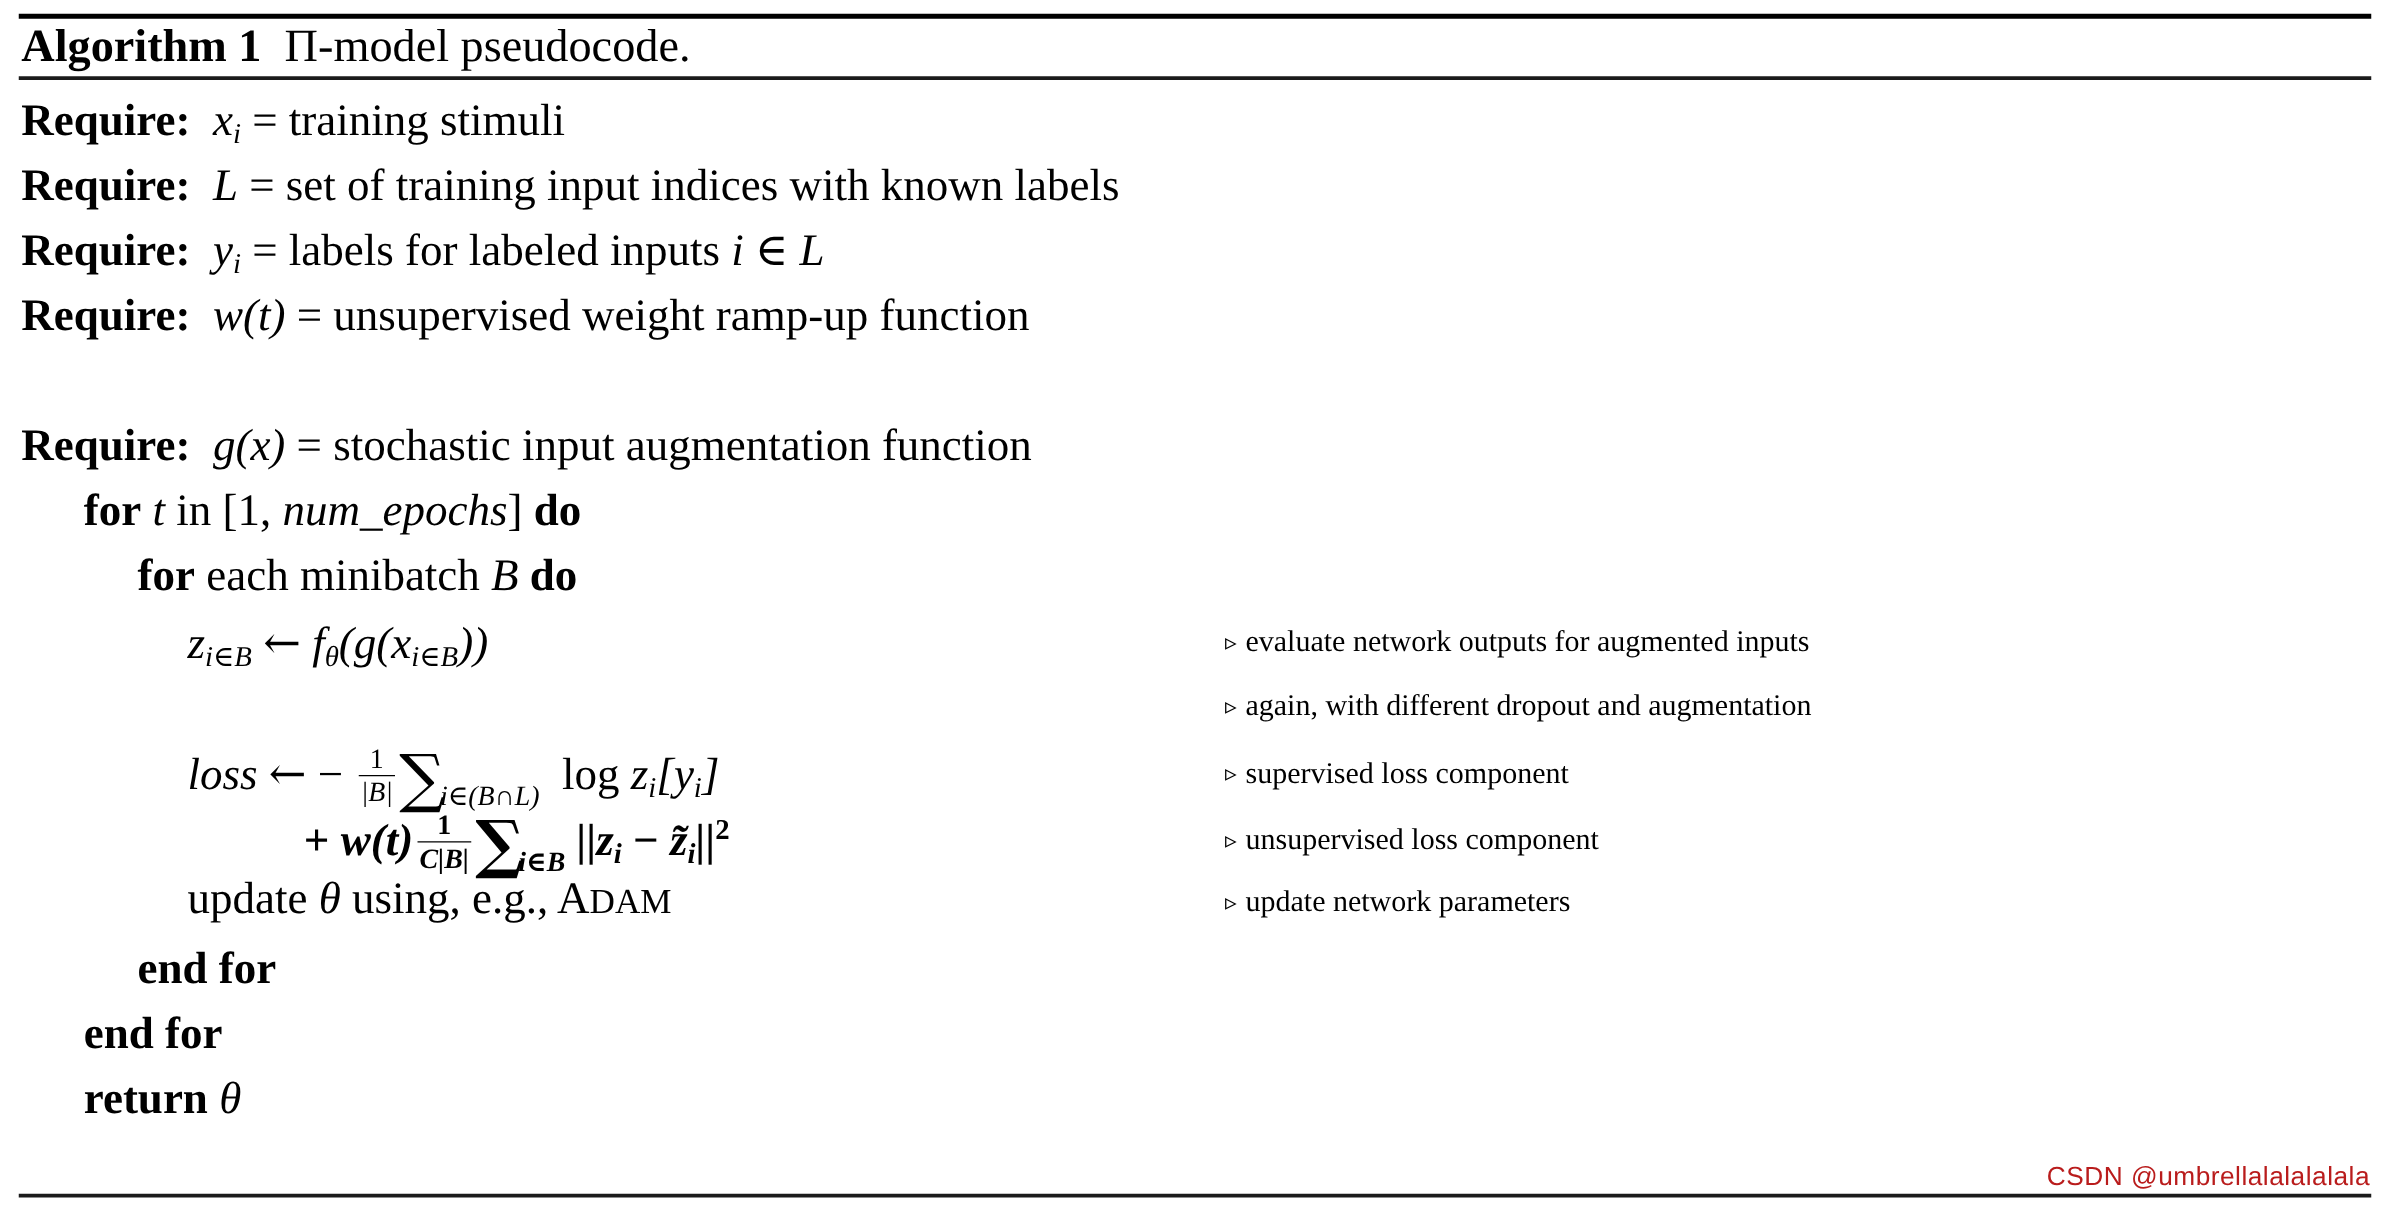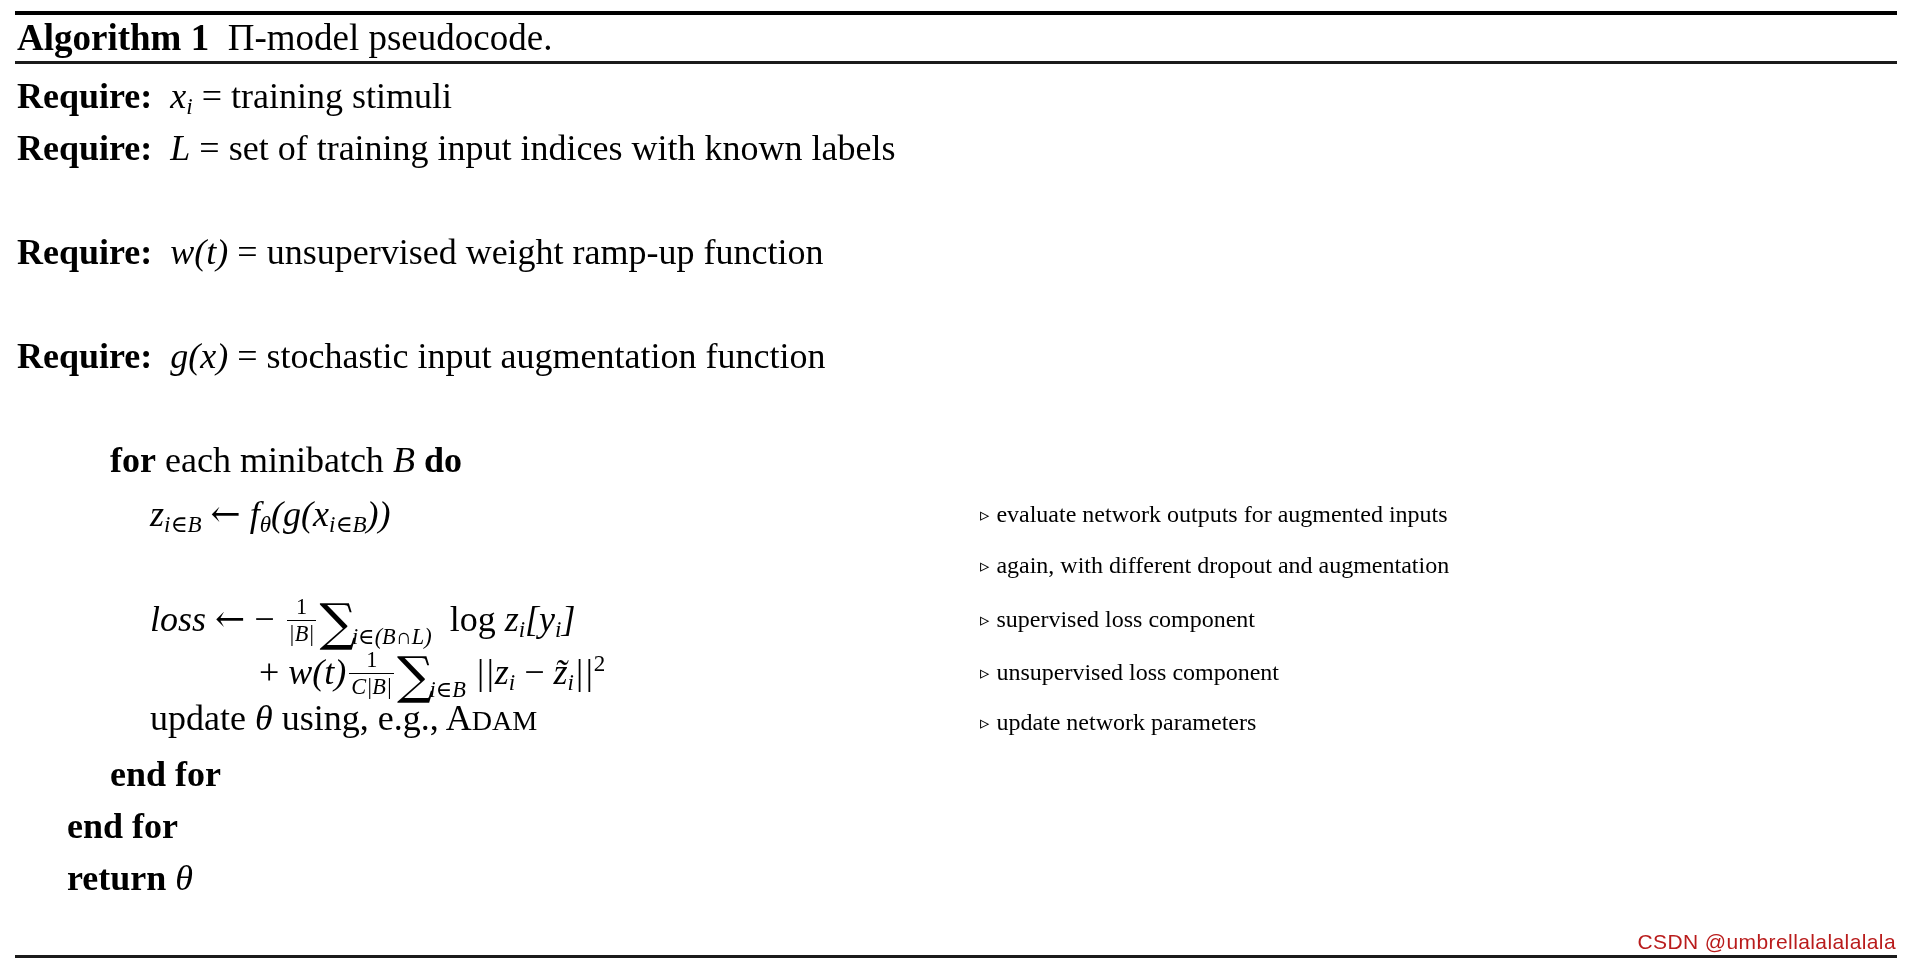--- a/index.html
+++ b/index.html
@@ -163,34 +163,45 @@
     <span>&nbsp;</span><span class="mathit">x<sub>i</sub></span>
     <span>= training stimuli</span>
   </div>
 
   <div class="line" style="left:2px; top:126px;">
     <span class="kw">Require:</span>
     <span>&nbsp;</span><span class="mathit">L</span>
     <span>= set of training input indices with known labels</span>
   </div>
 
+  <div class="line" style="left:2px; top:178px;">
+    <span class="kw">Require:</span>
+    <span>&nbsp;</span><span class="mathit">y<sub>i</sub></span>
+    <span>= labels for labeled inputs <span class="mathit">i</span> <span class="op">∈</span> <span class="mathit">L</span></span>
+  </div>
 
   <div class="line" style="left:2px; top:230px;">
     <span class="kw">Require:</span>
     <span>&nbsp;</span><span class="mathit">w</span><span class="mathit">(</span><span class="mathit">t</span><span class="mathit">)</span>
     <span>= unsupervised weight ramp-up function</span>
   </div>
 
 
   <div class="line" style="left:2px; top:334px;">
     <span class="kw">Require:</span>
     <span>&nbsp;</span><span class="mathit">g(x)</span>
     <span>= stochastic input augmentation function</span>
   </div>
 
+  <div class="line" style="left:52px; top:386px;">
+    <span class="kw">for</span>
+    <span class="mathit">t</span>
+    <span>in</span><span>&nbsp;</span><span>[1, <span class="mathit">num<span style="font-style:normal;">_</span>epochs</span>]</span>
+    <span class="kw">do</span>
+  </div>
 
   <div class="line" style="left:95px; top:438px;">
     <span class="kw">for</span>
     <span>each minibatch</span>
     <span class="mathit">B</span>
     <span class="kw">do</span>
   </div>
 
   <div class="line" style="left:135px; top:492px;">
     <span class="mathit">z<sub>i∈B</sub></span>
@@ -201,21 +212,21 @@
 
   <div class="line" style="left:135px; top:595px;">
     <span class="mathit">loss</span>
     <span class="arrow">←</span>
     <span class="op">−</span>
     <span class="frac"><span class="num">1</span><span class="den mathit">|B|</span></span><span class="bigsum">∑</span><span class="sumsub">i∈(B∩L)</span>
     <span class="op">&nbsp;log</span>
     <span class="mathit">z<sub>i</sub>[y<sub>i</sub>]</span>
   </div>
 
-  <div class="line" style="left:244px; top:648px;">
+  <div class="line" style="left:228px; top:648px;font-weight:bold;">
     <span class="op">+</span>
     <span class="mathit">w(t)</span><span class="frac"><span class="num">1</span><span class="den mathit">C|B|</span></span><span class="bigsum">∑</span><span class="sumsub">i∈B</span>
     <span class="mathit">||z<sub>i</sub> <span class="op">−</span> z̃<sub>i</sub>||<sup class="upr">2</sup></span>
   </div>
 
   <div class="line" style="left:135px; top:696px;">
     <span>update</span>
     <span class="mathit">θ</span>
     <span>using, e.g.,</span>
     <span><span class="smallcaps-a">A</span><span class="smallcaps-rest">DAM</span></span>

